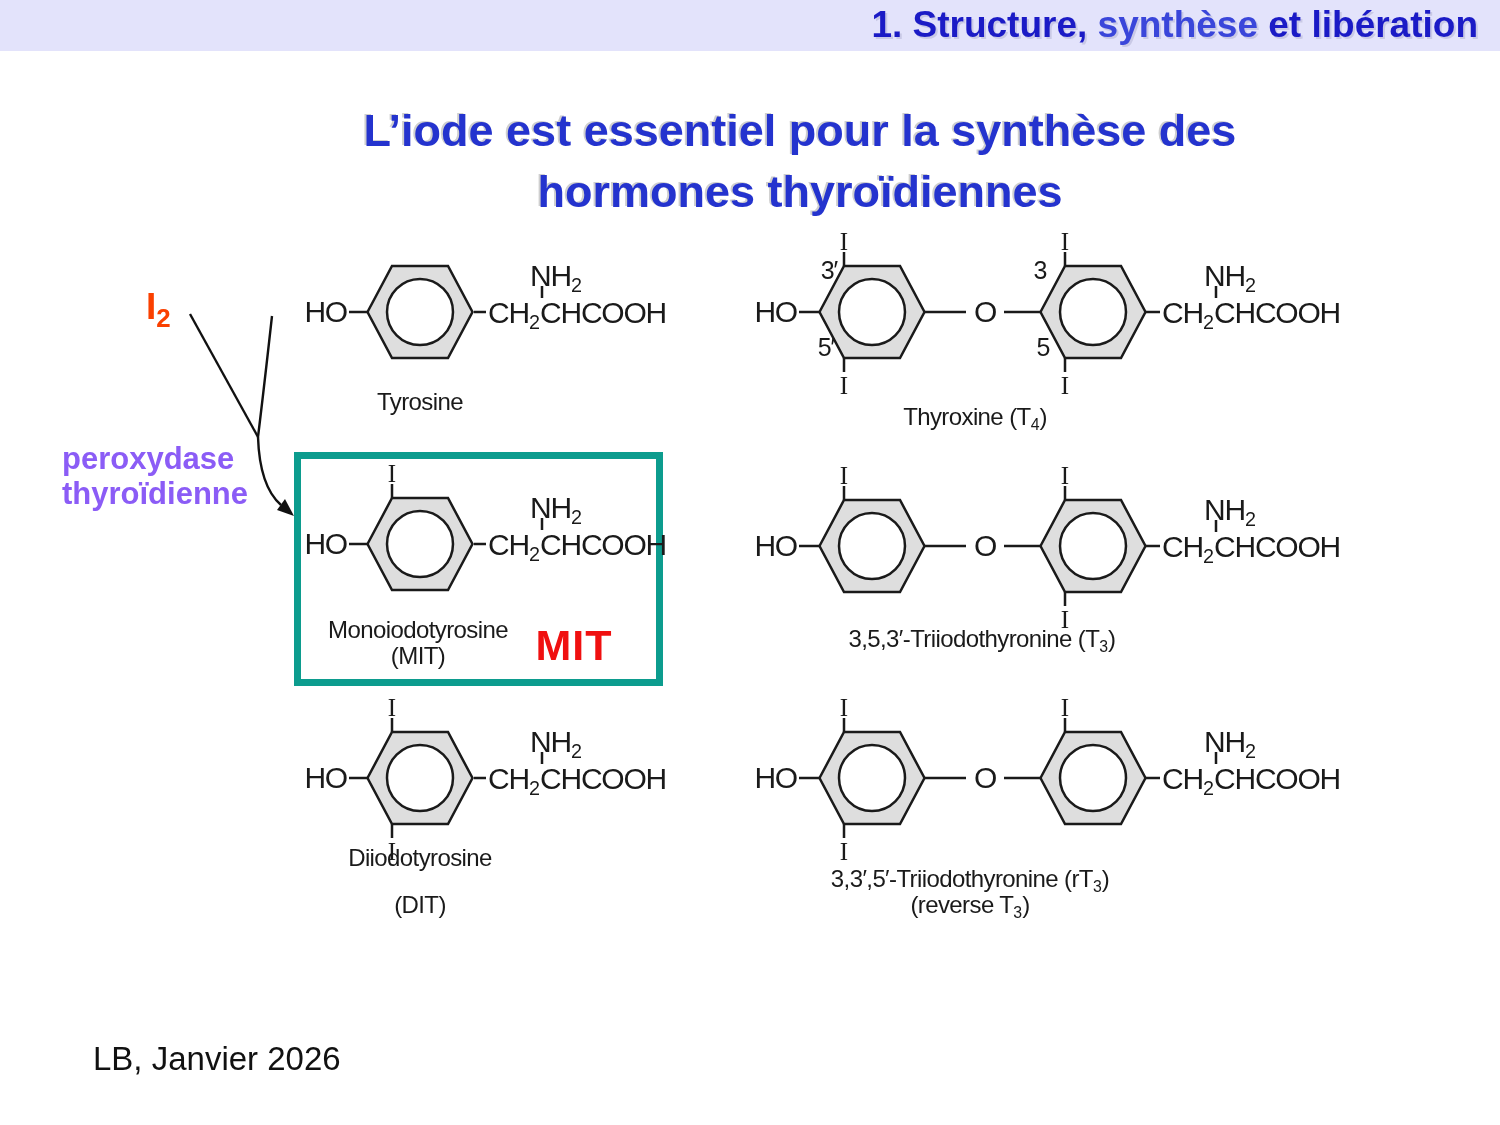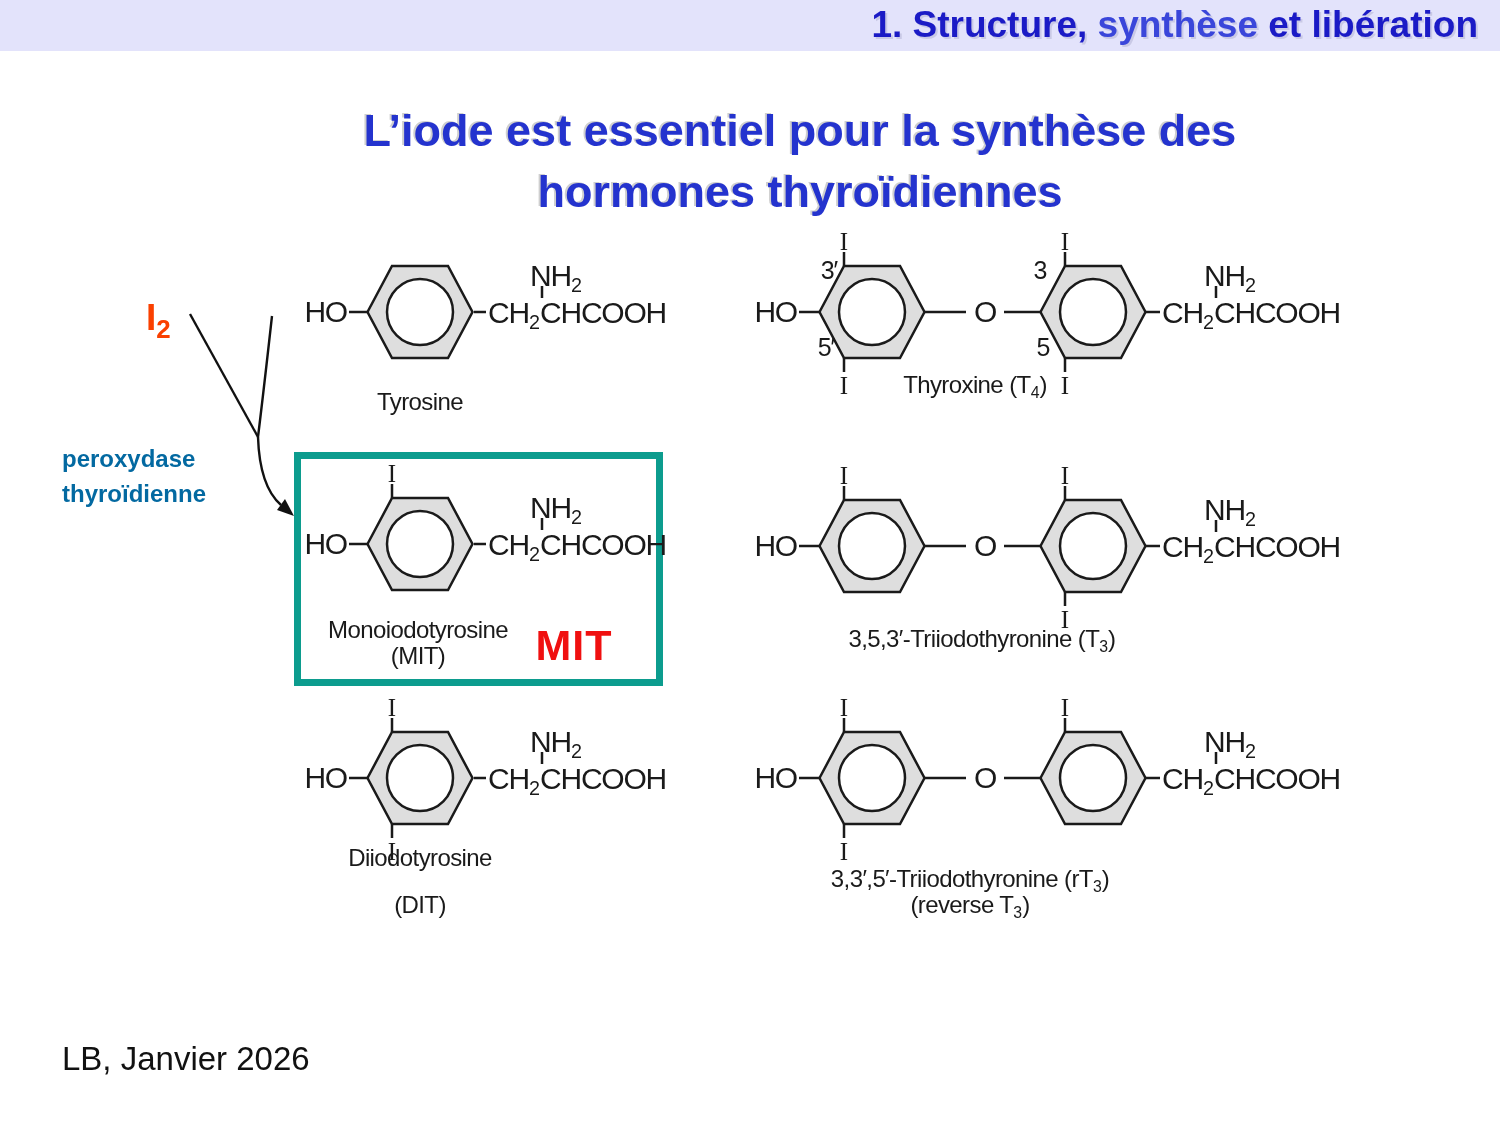--- a/index.html
+++ b/index.html
@@ -19,25 +19,25 @@
   .lbl{position:absolute;white-space:nowrap;color:#1a1a1a;}
   .ctr{transform:translate(-50%,-50%);}
   .rgt{transform:translate(-100%,-50%);}
   .lft{transform:translateY(-50%);}
   .chem{font-family:"Liberation Sans","DejaVu Sans",sans-serif;font-size:30px;letter-spacing:-1.2px;}
   .iod{font-family:"Liberation Serif","DejaVu Serif",serif;font-size:25px;}
   .posn{font-size:25px;letter-spacing:-1px;}
   .sname{font-size:24px;letter-spacing:-0.6px;transform:translate(-50%,-50%);}
   .sb{font-size:0.66em;position:relative;top:0.30em;letter-spacing:0;line-height:0;}
   
-  .i2{font-weight:bold;font-size:37px;color:#FA4000;margin-top:11px;}
+  .i2{font-weight:bold;font-size:37px;color:#FA4000;}
   .i2 .sb{font-size:0.70em;top:0.30em;}
-  .enzyme{font-weight:bold;font-size:24px;line-height:35px;color:#0369a1;}
+  .enzyme{font-weight:bold;font-size:31px;line-height:35px;color:#8b5cf6;}
   .mitred{font-weight:bold;font-size:43px;color:#F01010;letter-spacing:1px;}
-  .footer{font-size:33px;color:#111111;}
+  .footer{font-size:33px;color:#111111;margin-left:31px;}
   
   .tealbox{position:absolute;left:294px;top:452px;width:369px;height:234px;
            border:7px solid #0C9C8E;box-sizing:border-box;}
   
   .fig{position:absolute;left:0;top:0;width:1500px;height:1125px;}
   .hex{fill:#DEDEDE;stroke:#1a1a1a;stroke-width:2.5;}
   .aro{fill:#ffffff;stroke:#1a1a1a;stroke-width:2.5;}
   .bond{stroke:#1a1a1a;stroke-width:2.5;fill:none;}
   .arw{stroke:#111111;stroke-width:2.4;fill:none;}
 </style>
@@ -117,21 +117,21 @@
   <span class="lbl iod ctr" style="left:1065px;top:242px">I</span>
   <span class="lbl iod ctr" style="left:1065px;top:386px">I</span>
   <span class="lbl posn ctr" style="left:829px;top:270px">3′</span>
   <span class="lbl posn ctr" style="left:826px;top:347px">5′</span>
   <span class="lbl posn ctr" style="left:1040px;top:270px">3</span>
   <span class="lbl posn ctr" style="left:1043px;top:347px">5</span>
   <span class="lbl chem rgt" style="left:797px;top:312px">HO</span>
   <span class="lbl chem ctr" style="left:985px;top:312px">O</span>
   <span class="lbl chem lft" style="left:1162px;top:313px"><span>CH</span><span class="sb">2</span><span>CHCOOH</span></span>
   <span class="lbl chem lft" style="left:1204px;top:276px"><span>NH</span><span class="sb">2</span></span>
-  <div class="lbl sname" style="left:975px;top:385px"><span>Thyroxine (T</span><span class="sb">4</span><span>)</span></div>
+  <div class="lbl sname" style="left:975px;top:417px"><span>Thyroxine (T</span><span class="sb">4</span><span>)</span></div>
 
   <span class="lbl iod ctr" style="left:844px;top:476px">I</span>
   <span class="lbl iod ctr" style="left:1065px;top:476px">I</span>
   <span class="lbl iod ctr" style="left:1065px;top:620px">I</span>
   <span class="lbl chem rgt" style="left:797px;top:546px">HO</span>
   <span class="lbl chem ctr" style="left:985px;top:546px">O</span>
   <span class="lbl chem lft" style="left:1162px;top:547px"><span>CH</span><span class="sb">2</span><span>CHCOOH</span></span>
   <span class="lbl chem lft" style="left:1204px;top:510px"><span>NH</span><span class="sb">2</span></span>
   <div class="lbl sname" style="left:982px;top:639px"><span>3,5,3′-Triiodothyronine (T</span><span class="sb">3</span><span>)</span></div>
 

